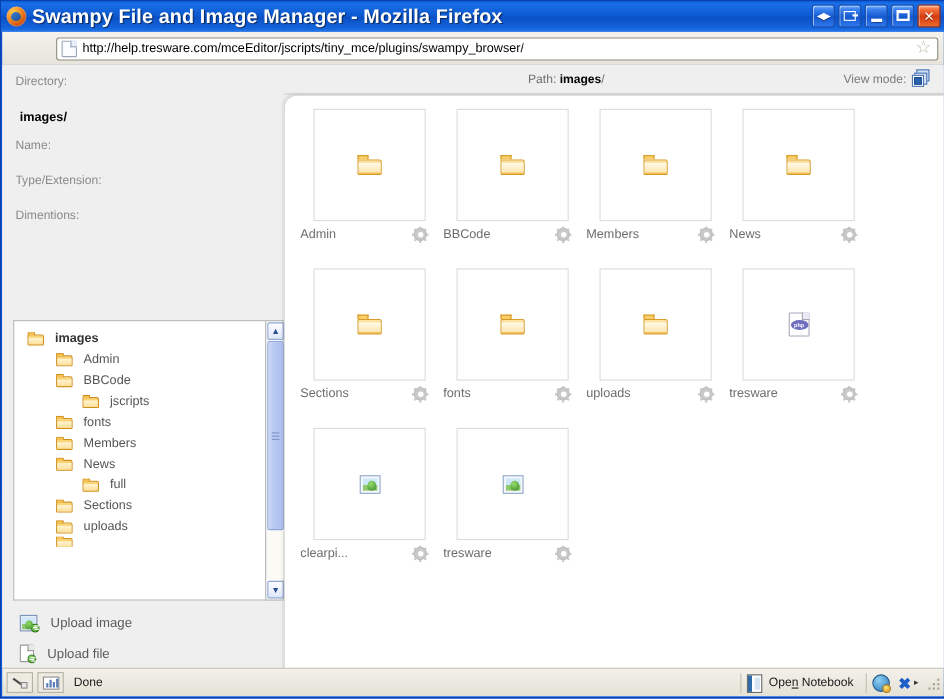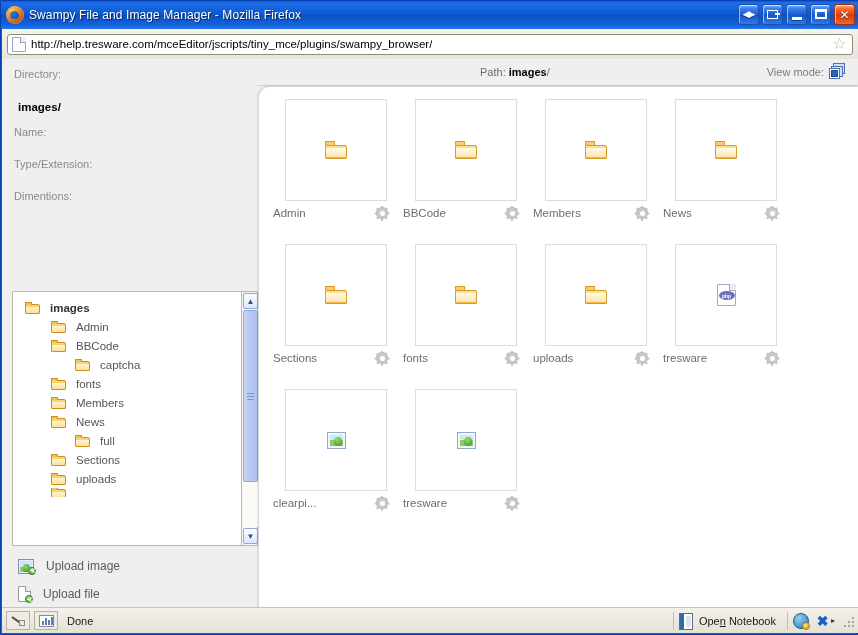--- a/index.html
+++ b/index.html
@@ -32,21 +32,21 @@
     background: radial-gradient(circle at 35% 30%, #ffd24a 0%, #ef7c1a 45%, #c4440b 75%, #8c2a06 100%);
     box-shadow: inset 0 0 2px rgba(255,255,255,.7);
     position: relative; flex: none;
   }
   #titlebar .ff-logo::after {
     content: ""; position: absolute; left: 4px; top: 5px;
     width: 9px; height: 8px; border-radius: 50% 50% 45% 45%;
     background: linear-gradient(to bottom right, #3b7fd4, #1d4f94);
   }
   #title-text {
-    color: #fff; font-size: 12px; font-weight: normal;
+    color: #fff; font-size: 18px; font-weight: bold;
     text-shadow: 1px 1px 1px rgba(0,0,0,.55);
     white-space: nowrap; letter-spacing: .1px;
   }
   #win-buttons {
     position: absolute; right: 4px; top: 3px; display: flex; gap: 3px;
   }
   .winbtn {
     width: 21px; height: 21px; border: 1px solid #1d4ea8;
     border-radius: 3px; position: relative;
     background: linear-gradient(to bottom, #7fb4ff 0%, #3b82f0 18%, #1558cf 55%, #2f78ec 100%);
@@ -70,21 +70,21 @@
 
   
   #navbar {
     position: absolute; left: 1px; top: 28px; width: 856px; height: 30px;
     background: linear-gradient(to bottom, #f4f2ec 0%, #e7e4db 100%);
     display: flex; align-items: center; padding: 0 5px;
   }
   #urlbox {
     flex: 1; height: 21px; background: #fff;
     border: 1px solid #8d8d7e; border-radius: 3px;
-    display: flex; align-items: center; padding: 0 2px;
+    display: flex; align-items: center; padding: 0 2px; margin-left: 44px;
   }
   .page-icon {
     width: 14px; height: 15px; flex: none; margin: 0 5px 0 2px; position: relative;
     background: #fafcff; border: 1px solid #9aa6b8; border-radius: 1px;
   }
   .page-icon::before { content: ""; position: absolute; right: -1px; top: -1px;
     width: 5px; height: 5px; background: #e7eef8;
     border-left: 1px solid #9aa6b8; border-bottom: 1px solid #9aa6b8; }
   #url-text { font-size: 11.5px; color: #000; white-space: nowrap; overflow: hidden; }
   .star-icon { width: 17px; height: 17px; flex: none; margin-right: 2px;
@@ -414,21 +414,21 @@
                 <i class="tab"></i>
               </span>
             <span class="tree-label">BBCode</span>
           </div>
           <div class="tree-node d2">
             <span class="fi">
                 <i class="back"></i>
                 <i class="front"></i>
                 <i class="tab"></i>
               </span>
-            <span class="tree-label">captcha</span>
+            <span class="tree-label">jscripts</span>
           </div>
           <div class="tree-node d1">
             <span class="fi">
                 <i class="back"></i>
                 <i class="front"></i>
                 <i class="tab"></i>
               </span>
             <span class="tree-label">fonts</span>
           </div>
           <div class="tree-node d1">

